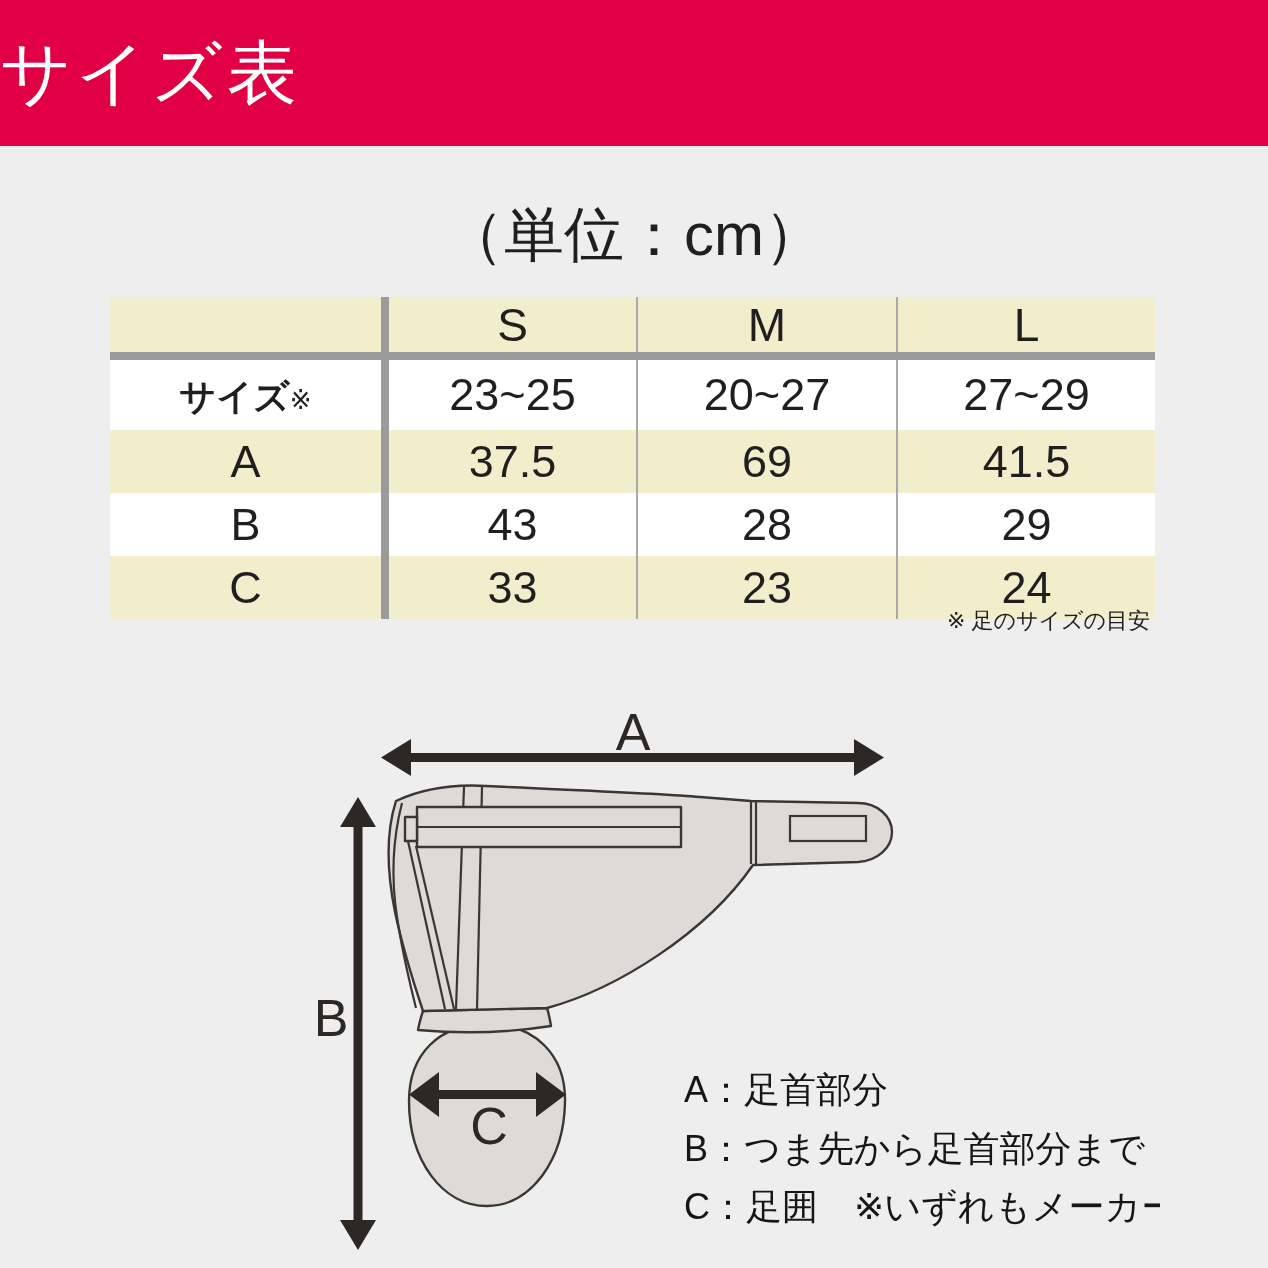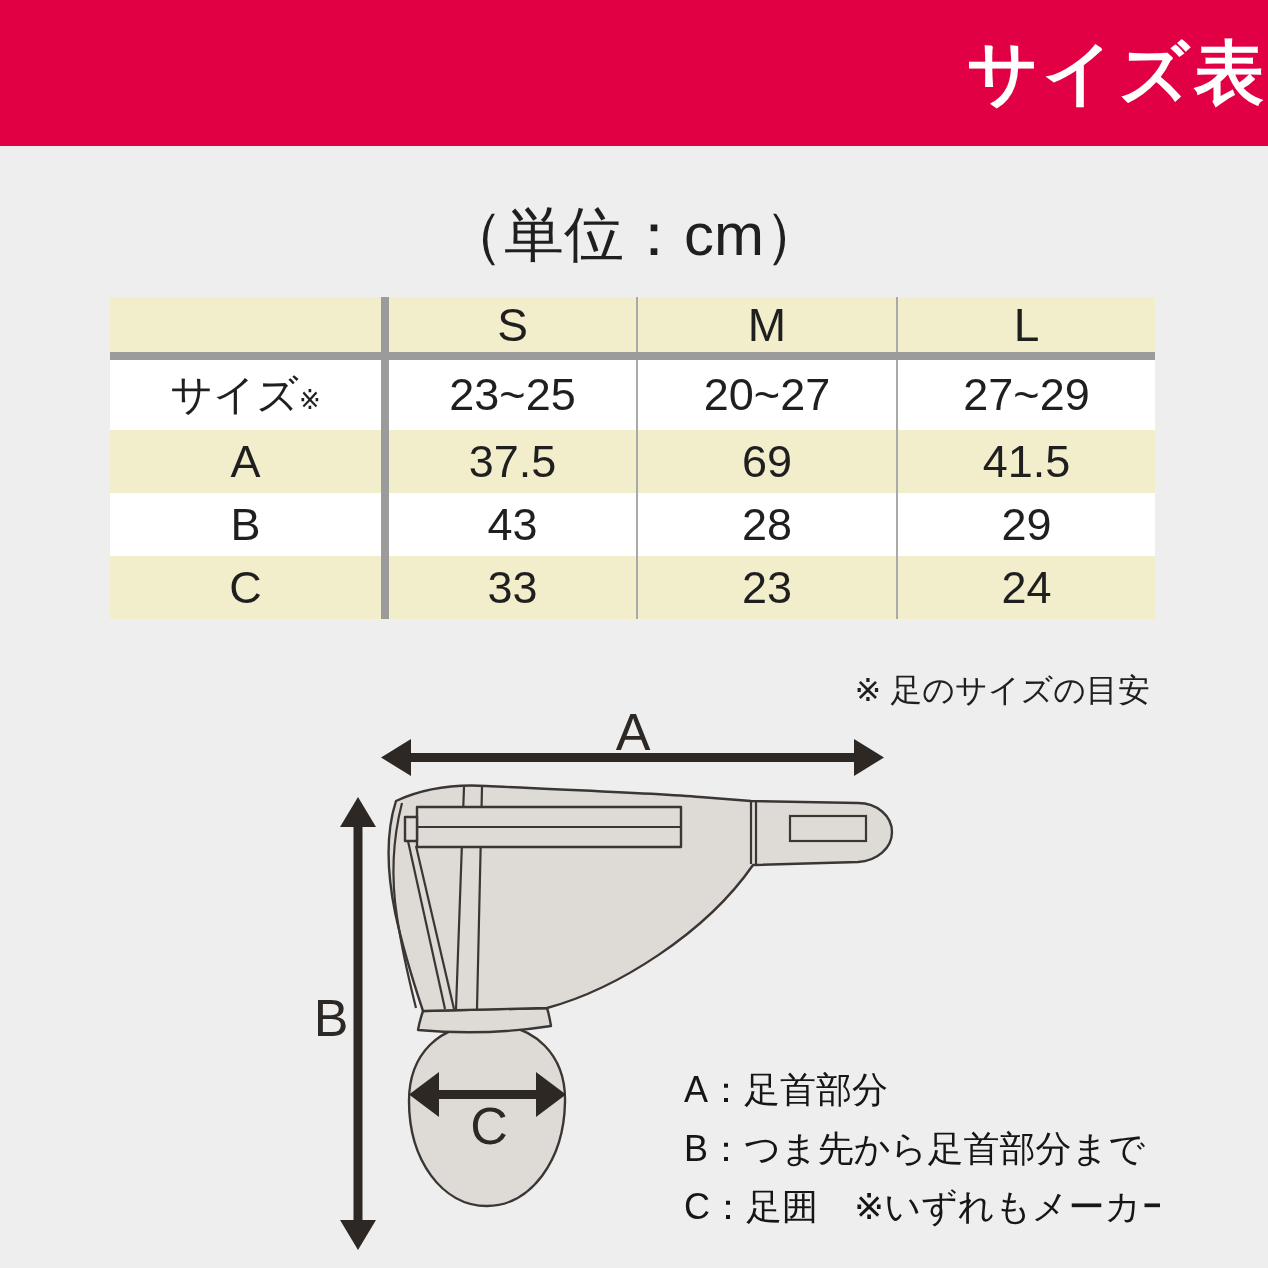--- a/index.html
+++ b/index.html
@@ -5,42 +5,42 @@
   :root{
     --header_bg:#E10043; --header_text:#FFFFFF; --page_bg:#EEEEEF;
     --row_cream:#F2EDCB; --row_white:#FFFFFF; --line_strong:#9B9B9B; --line_thin:#A9A9A9;
     --text:#1F1F1F; --brace_fill:#DEDBD6; --brace_stroke:#3B3633; --arrow:#2D2823;
   }
   html,body{margin:0;padding:0;}
   body{font-family:"Liberation Sans","DejaVu Sans",sans-serif;}
   .page{position:relative;width:1268px;height:1268px;background:var(--page_bg);overflow:hidden;}
 
   .header{position:absolute;left:0;top:0;width:1268px;height:146px;background:var(--header_bg);}
-  .header .title{width:100%;height:146px;line-height:146px;text-align:right;
-    color:var(--header_text);font-size:70px;font-weight:bold;letter-spacing:4px;}
+  .header .title{width:100%;height:146px;line-height:146px;text-align:left;
+    color:var(--header_text);font-size:70px;font-weight:normal;letter-spacing:4px;}
 
   .unit{position:absolute;left:0;top:205px;width:1268px;text-align:center;
     color:var(--text);font-size:60px;line-height:60px;}
 
   .size-table{position:absolute;left:110px;top:297px;width:1045px;
     border-collapse:collapse;table-layout:fixed;color:var(--text);}
   .size-table th,.size-table td{padding:0;text-align:center;vertical-align:middle;
     font-weight:normal;font-size:45px;}
   .size-table thead th{background:var(--row_cream);height:55px;font-size:46px;
     border-bottom:8px solid var(--line_strong);}
   .size-table .c0{border-right:8px solid var(--line_strong);}
   .size-table .colM,.size-table .colL{border-left:2px solid var(--line_thin);}
   .size-table tbody tr:nth-child(odd) td{background:var(--row_white);}
   .size-table tbody tr:nth-child(even) td{background:var(--row_cream);}
   .size-table tr.r-size td{height:70px;}
   .size-table tbody tr td{height:63px;}
-  .size-table .row-label{font-size:42px;}
+  .size-table .row-label{font-size:36px;font-weight:bold;}
   .refmark{font-size:26px;}
 
-  .footnote{position:absolute;right:118px;top:672px;font-size:32px;line-height:36px;
+  .footnote{position:absolute;right:118px;top:603px;font-size:22px;line-height:36px;
     color:var(--text);}
 
   .diagram{position:absolute;left:300px;top:695px;width:860px;height:565px;}
   .bfill{fill:var(--brace_fill);stroke:var(--brace_stroke);stroke-width:2.4;stroke-linejoin:round;}
   .bline{fill:none;stroke:var(--brace_stroke);stroke-width:2.2;}
   .arrowfill{fill:var(--arrow);stroke:none;}
   .dimtext{font-family:"Liberation Sans","DejaVu Sans",sans-serif;font-size:52px;fill:var(--arrow);}
   .legendtext{font-family:"Liberation Sans","DejaVu Sans",sans-serif;font-size:36px;fill:#161616;}
 </style>
 </head>

